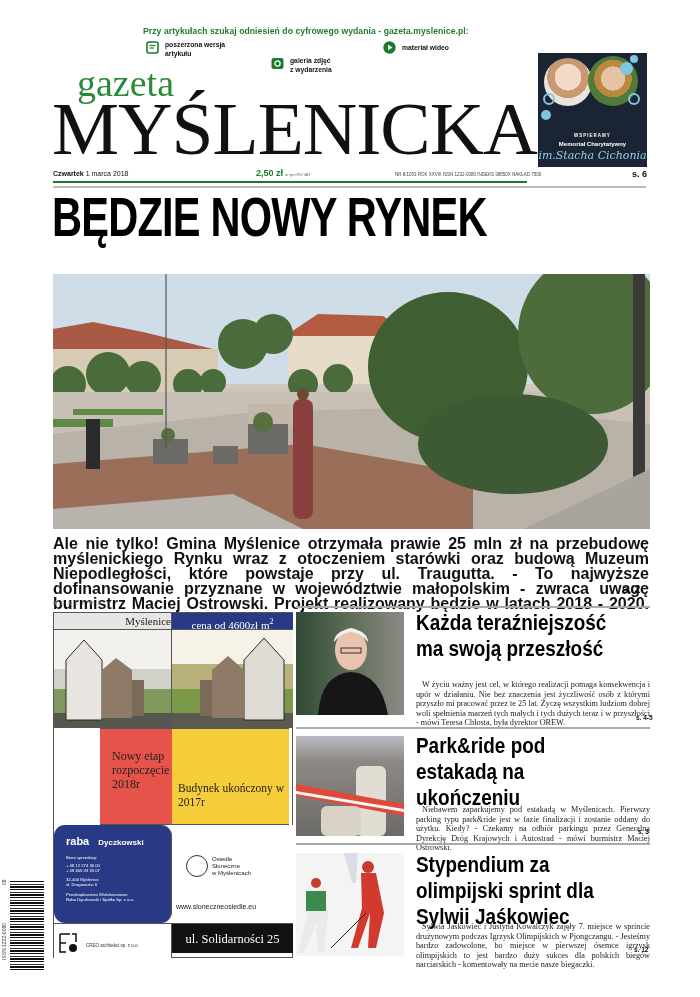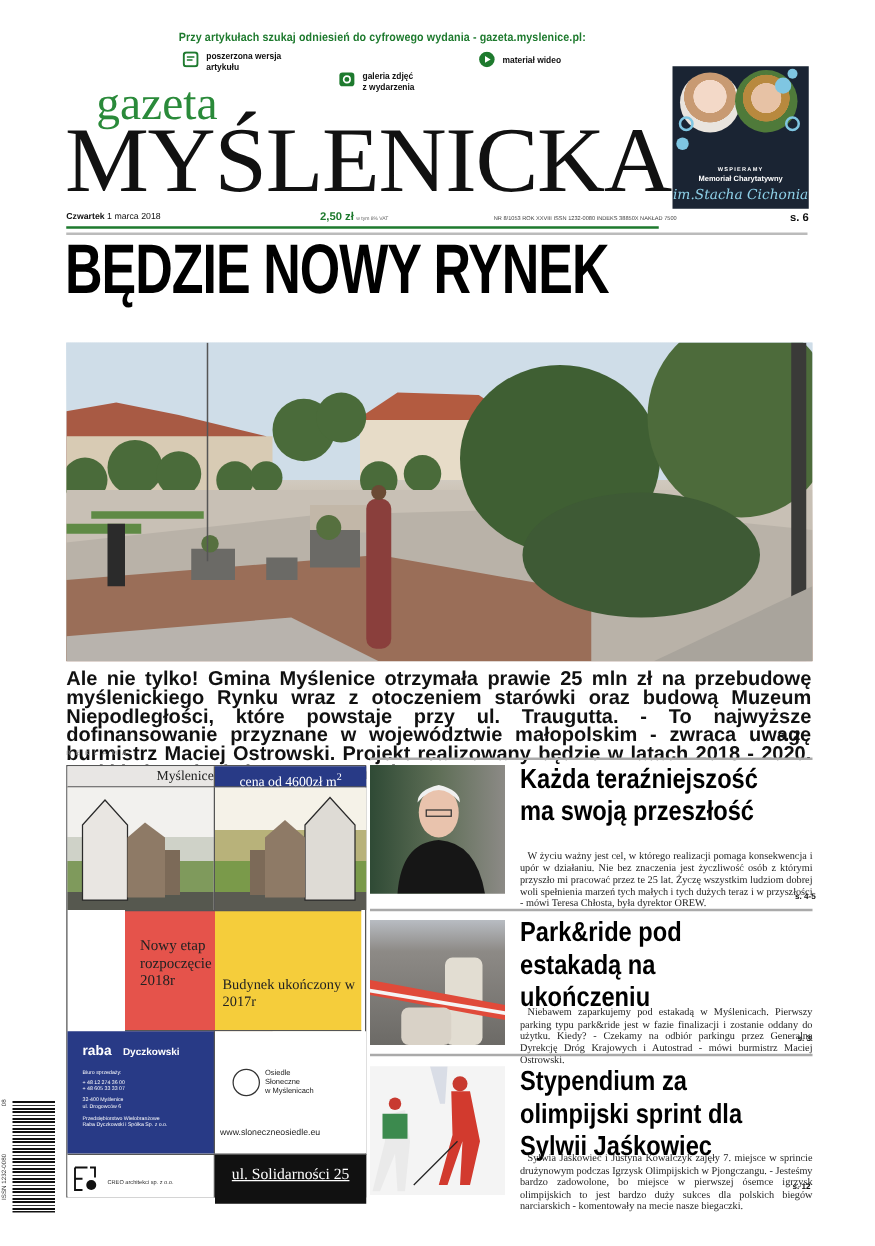--- a/index.html
+++ b/index.html
@@ -187,21 +187,21 @@
   </div>
   <div class="cell" style="left:118px;top:17px;width:121px;height:98px;background:linear-gradient(#f5f2e8 0 35%, #b8b27a 35% 60%, #7a9a4a 60% 85%, #5a5a52 85%);">
     <svg width="121" height="98" viewBox="0 0 121 98">
         <polygon points="72,30 92,8 112,30 112,90 72,90" fill="#dedbd5" stroke="#2a2a2a" stroke-width="1"></polygon>
         <polygon points="40,40 56,26 72,40 72,88 40,88" fill="#8e7a66"></polygon>
         <rect x="28" y="50" width="12" height="36" fill="#7c6a58"></rect>
       </svg>
   </div>
   <div class="cell" style="left:0;top:115px;width:118px;height:97px;background:#e5534b;border-right:1px solid #555;border-top:1px solid #555;border-bottom:1px solid #555;padding:20px 10px 0 12px;font-family:'Liberation Serif',serif;font-size:12px;line-height:14px;color:#222;margin-left:46px;">Nowy etap rozpoczęcie wiosna 2018r</div>
   <div class="cell" style="left:118px;top:115px;width:117px;height:97px;background:#f5cd3b;border-top:1px solid #555;border-bottom:1px solid #555;padding:52px 0 0 6px;font-family:'Liberation Serif',serif;font-size:11.5px;line-height:14px;color:#222;">Budynek ukończony w 2017r</div>
-  <div class="cell" style="left:0;top:212px;width:118px;height:98px;background:#283a86;border-right:1px solid #555;padding:10px 10px 0 12px;color:#fff;">
+  <div class="cell" style="left:0;top:212px;width:118px;height:98px;background:#283a86;border-right:1px solid #555;padding:10px 10px 0 12px;color:#fff;border-radius:11px;">
     <div style="font-size:11px;font-weight:bold;"><span>raba</span> <span style="font-size:8px;margin-left:6px;">Dyczkowski</span></div>
     <div style="font-size:4.2px;line-height:5.5px;margin-top:8px;">
       <div>Biuro sprzedaży:</div>
       <div style="margin-top:2px;">+ 48 12 274 36 00</div>
       <div>+ 48 605 33 33 07</div>
       <div style="margin-top:3px;">32-400 Myślenice</div>
       <div>ul. Drogowców 6</div>
       <div style="margin-top:4px;">Przedsiębiorstwo Wielobranżowe</div>
       <div>Raba Dyczkowski i Spółka Sp. z o.o.</div>
     </div>
@@ -215,21 +215,21 @@
       </div>
     <div style="position:absolute;left:4px;top:78px;font-size:7px;color:#222;">www.sloneczneosiedle.eu</div>
   </div>
   <div class="cell" style="left:0;top:310px;width:118px;height:35px;background:#fff;border-top:1px solid #555;border-right:1px solid #555;">
     <svg style="position:absolute;left:4px;top:8px;" width="22" height="22" viewBox="0 0 22 22">
         <path d="M2 2 H12 M2 2 V20 H8 M2 11 H8 M14 2 H18 V10" stroke="#111" stroke-width="1.5" fill="none"></path>
         <circle cx="15" cy="16" r="4" fill="#111"></circle>
       </svg>
     <div style="position:absolute;left:32px;top:19px;font-size:4.5px;color:#333;">CREO architekci sp. z o.o.</div>
   </div>
-  <div class="cell" style="left:118px;top:310px;width:121px;height:40px;background:#111;border-top:1px solid #555;font-family:'Liberation Serif',serif;font-size:12.5px;color:#fff;text-align:center;line-height:30px;text-decoration:underline;">ul. Solidarności 25</div>
+  <div class="cell" style="left:118px;top:310px;width:121px;height:30px;background:#111;border-top:1px solid #555;font-family:'Liberation Serif',serif;font-size:12.5px;color:#fff;text-align:center;line-height:30px;">ul. Solidarności 25</div>
 </div>
 
 <div class="abs art-rule" style="top:606px;"></div>
 <div class="abs art-photo" style="top:612px;height:103px;background:linear-gradient(90deg,#2f4a35 0%,#5e6e56 50%,#8c8a86 100%);">
   <svg width="108" height="103" viewBox="0 0 108 103">
       <ellipse cx="55" cy="38" rx="16" ry="20" fill="#e9c3ad"></ellipse>
       <path d="M38 30 Q55 10 72 30 Q72 20 55 16 Q38 20 38 30Z" fill="#f0f0f0"></path>
       <path d="M22 103 Q25 62 55 60 Q85 62 92 103Z" fill="#161616"></path>
       <rect x="45" y="36" width="20" height="5" fill="none" stroke="#333" stroke-width="1"></rect>
     </svg>

